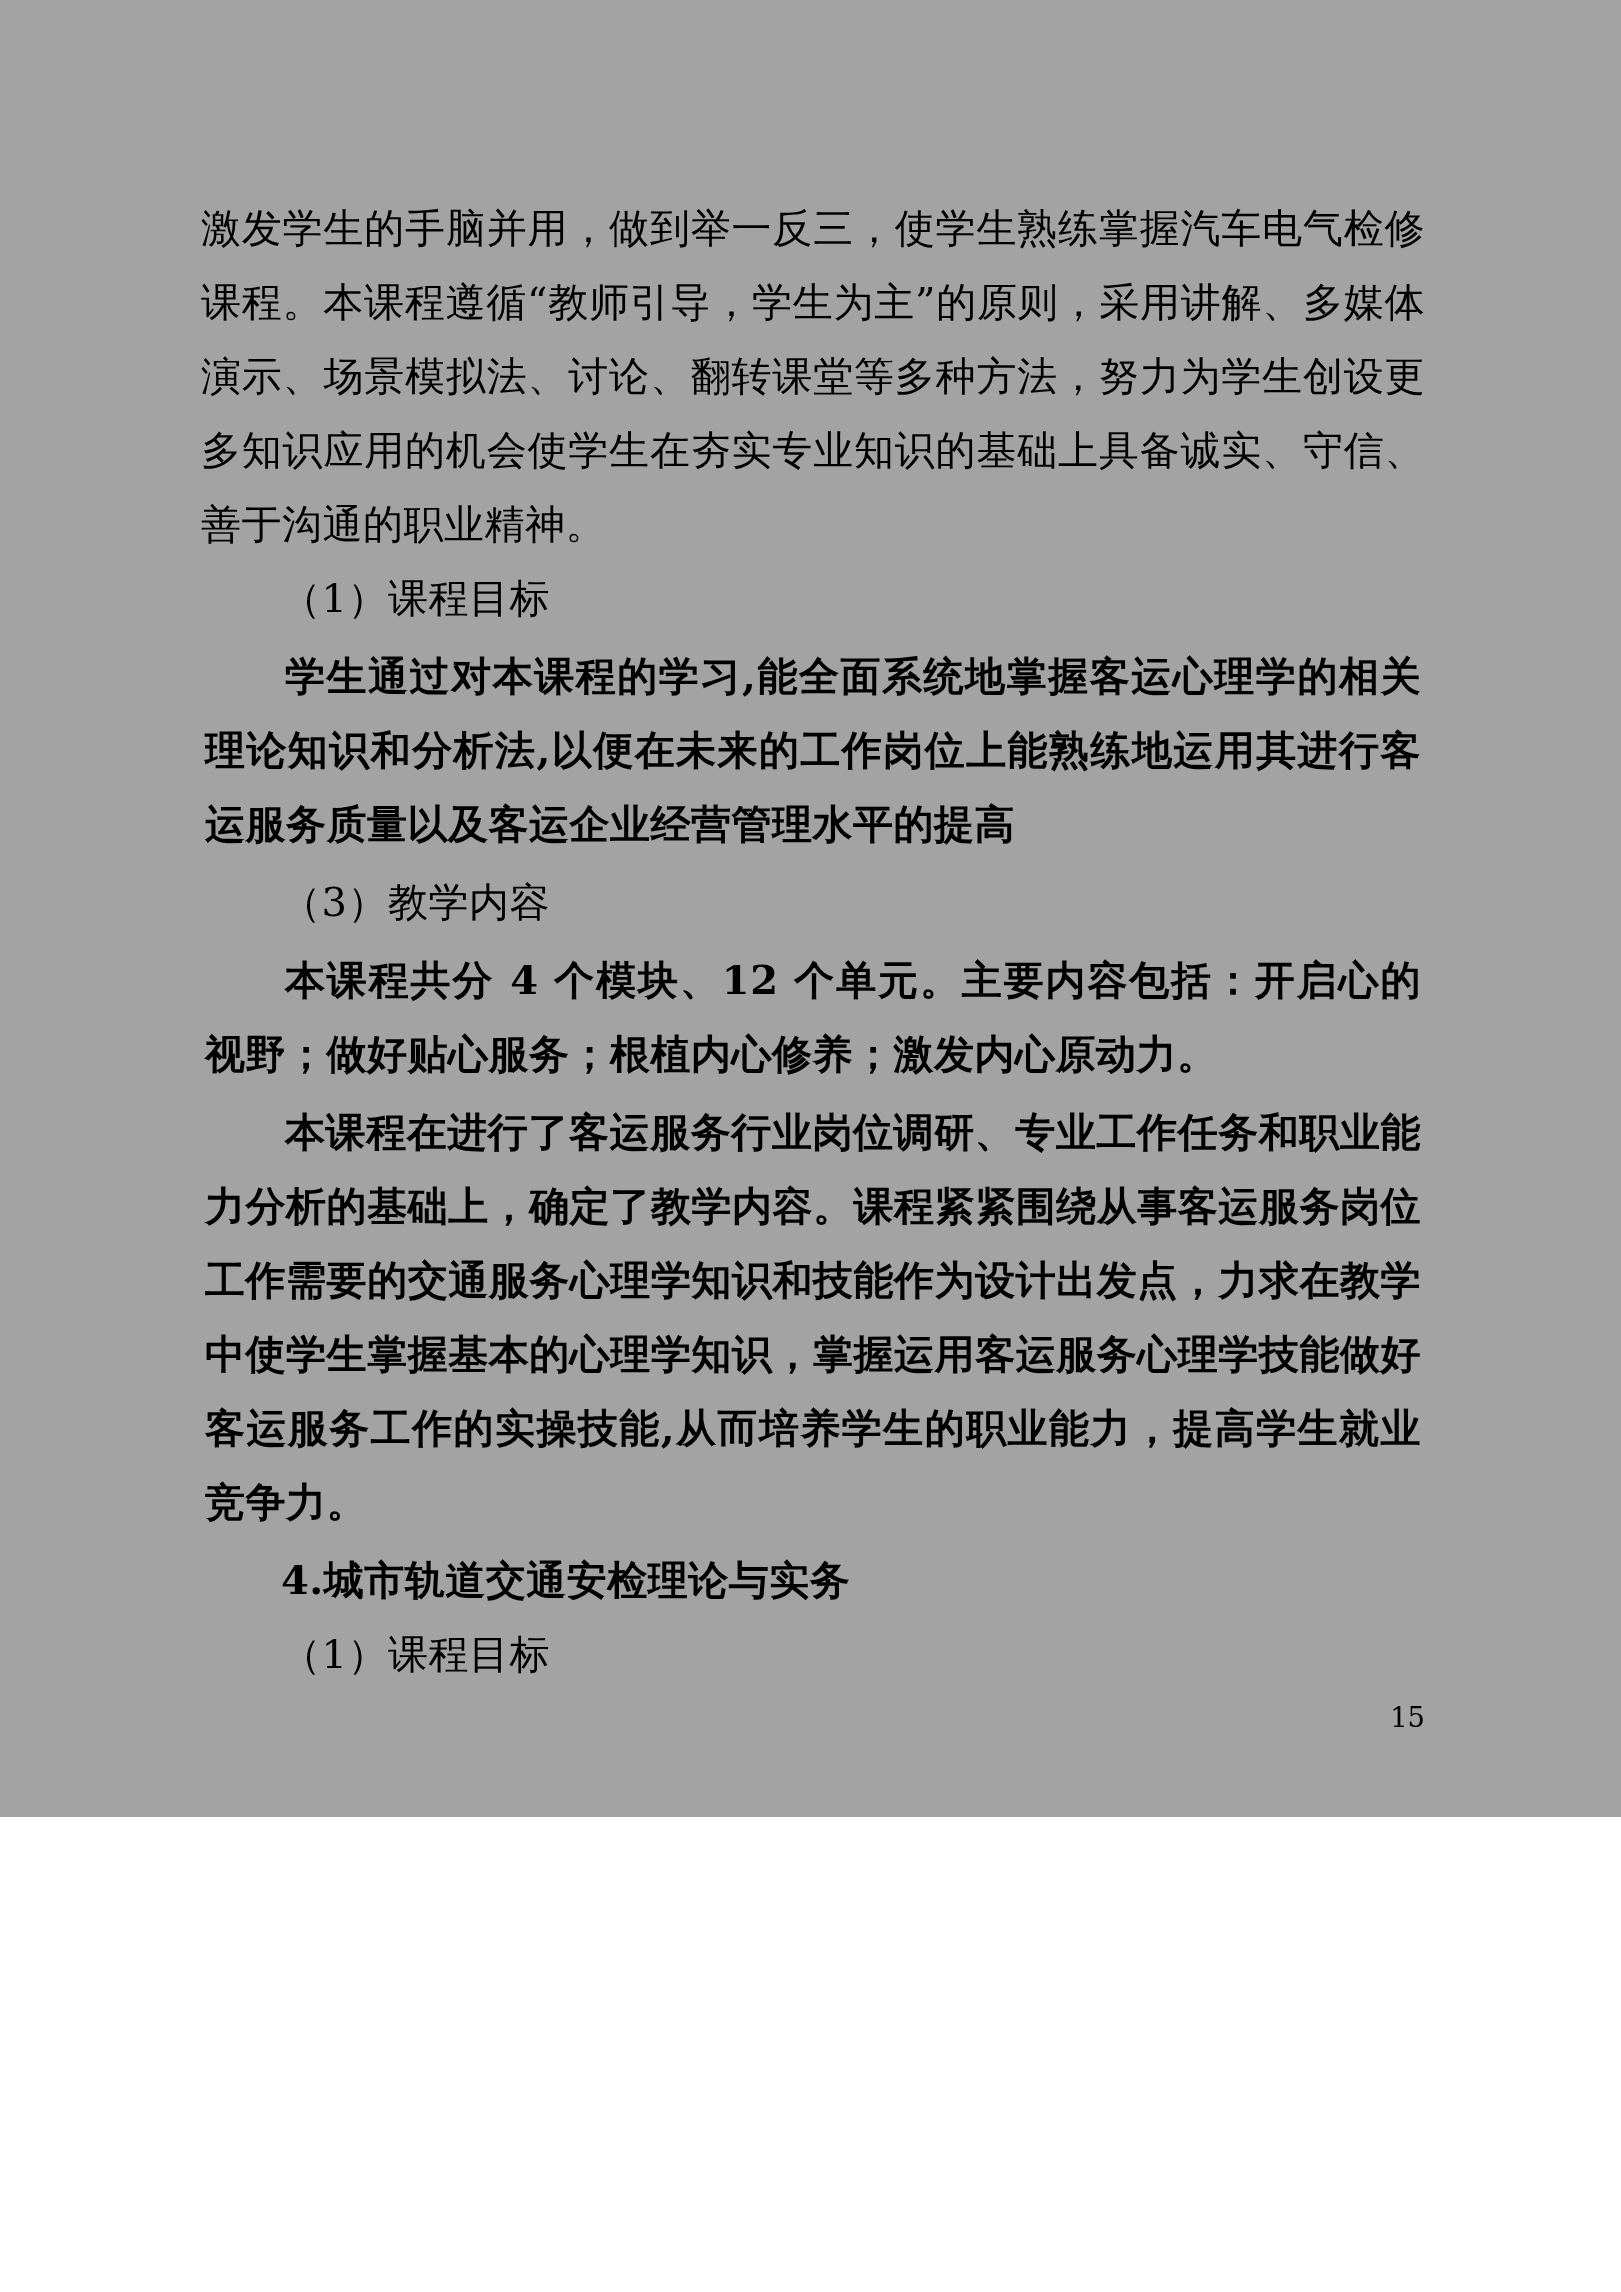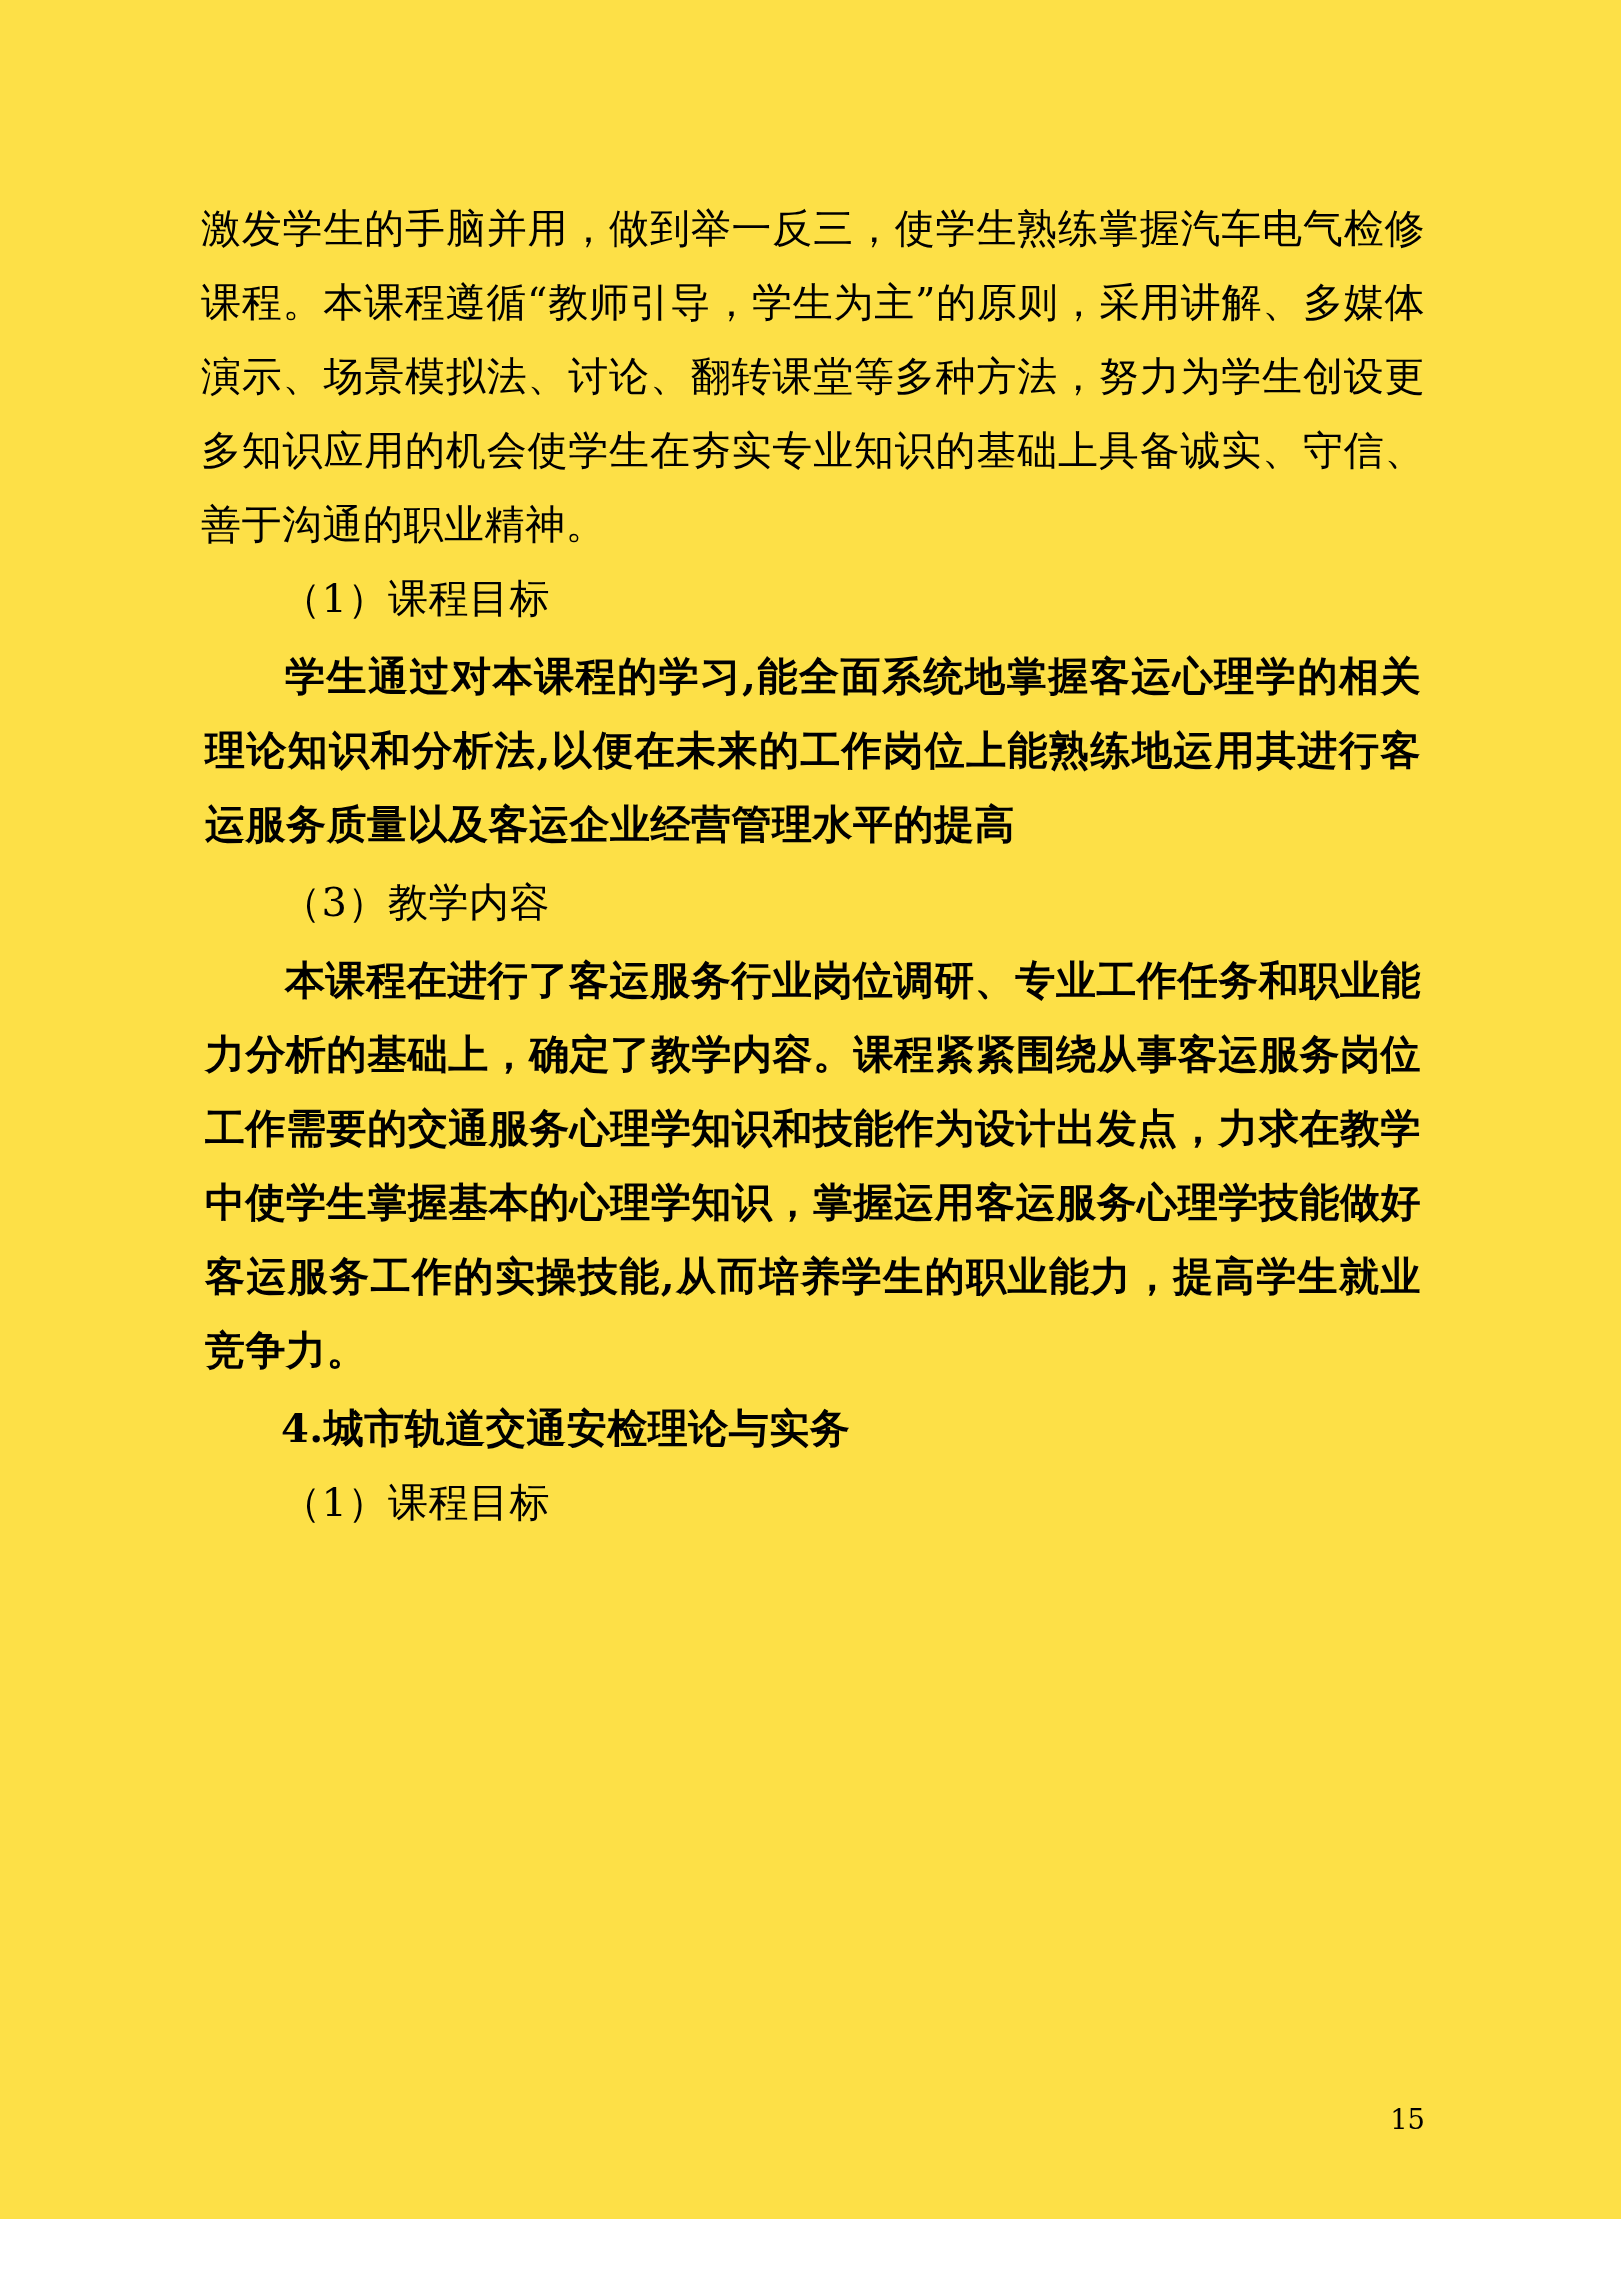--- a/index.html
+++ b/index.html
@@ -7,22 +7,22 @@
     padding: 0;
     background: #ffffff;
   }
   body {
     font-family: "DejaVu Serif", "Liberation Serif", serif;
     color: #000000;
   }
   .page {
     position: relative;
     width: 1621px;
-    height: 2219px;
-    background: #fde047;
+    height: 1817px;
+    background: #a3a3a3;
     box-sizing: border-box;
     padding: 191px 196px 6px 201px;
     overflow: hidden;
   }
   .body-text {
     font-size: 40px;
     line-height: 74px;
     text-align: justify;
     text-justify: inter-ideograph;
     letter-spacing: 0.5px;
@@ -68,20 +68,21 @@
 
     <p class="para">激发学生的手脑并用，做到举一反三，使学生熟练掌握汽车电气检修课程。本课程遵循“教师引导，学生为主”的原则，采用讲解、多媒体演示、场景模拟法、讨论、翻转课堂等多种方法，努力为学生创设更多知识应用的机会使学生在夯实专业知识的基础上具备诚实、守信、善于沟通的职业精神。</p>
 
 
     <p class="sub-label">（1）课程目标</p>
 
     <p class="para-indent">学生通过对本课程的学习,能全面系统地掌握客运心理学的相关理论知识和分析法,以便在未来的工作岗位上能熟练地运用其进行客运服务质量以及客运企业经营管理水平的提高</p>
 
     <p class="sub-label">（3）教学内容</p>
 
+    <p class="para-indent">本课程共分 4 个模块、12 个单元。主要内容包括：开启心的视野；做好贴心服务；根植内心修养；激发内心原动力。</p>
 
 
     <p class="para-indent">本课程在进行了客运服务行业岗位调研、专业工作任务和职业能力分析的基础上，确定了教学内容。课程紧紧围绕从事客运服务岗位工作需要的交通服务心理学知识和技能作为设计出发点，力求在教学中使学生掌握基本的心理学知识，掌握运用客运服务心理学技能做好客运服务工作的实操技能,从而培养学生的职业能力，提高学生就业竞争力。</p>
 
     <p class="heading">4.城市轨道交通安检理论与实务</p>
 
     <p class="sub-label">（1）课程目标</p>
 
   </div>
 

